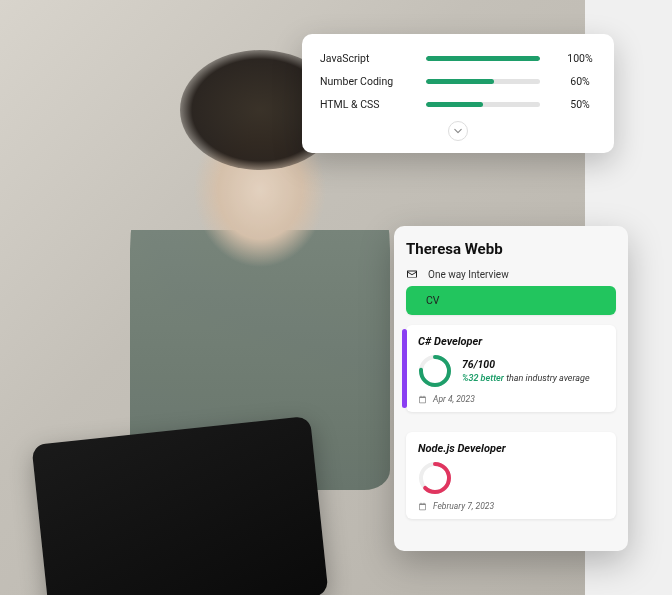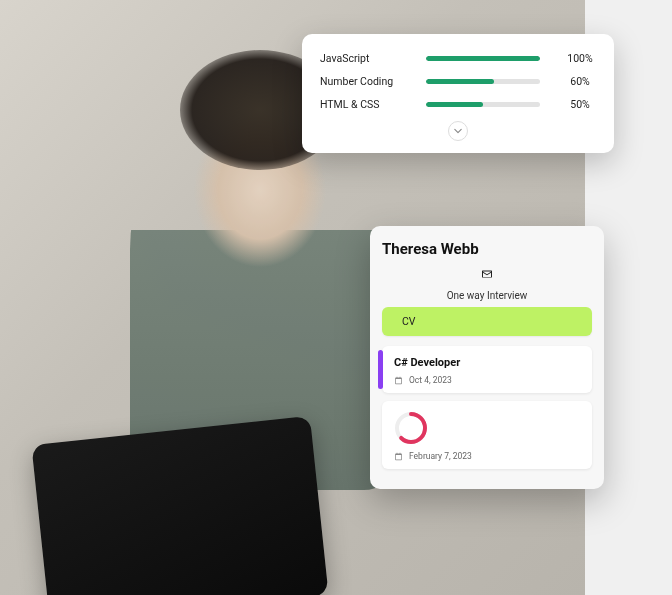--- a/index.html
+++ b/index.html
@@ -92,57 +92,57 @@
     border-radius: 50%;
     margin: 2px auto 6px auto;
     display:flex; align-items:center; justify-content:center;
     background:#fff;
   }
   .expand-btn svg { width:8px; height:8px; }
 
   
   .profile-card {
     position: absolute;
-    left: 370px; top: 226px;
+    left: 394px; top: 226px;
     width: 234px;
     background: #f7f7f7;
     border-radius: 10px;
     padding: 14px 12px 12px 12px;
     box-shadow: 0 12px 34px rgba(0,0,0,0.25);
   }
   .profile-name {
     font-size: 15px;
     font-weight: 700;
     color: #111;
     margin-bottom: 10px;
   }
   .info-row {
     display:flex; align-items:center; gap:10px;
     font-size: 10px; color:#333;
     margin-bottom:6px;
-    flex-direction:column;
   }
   .info-row .ico { width:12px; height:12px; flex:0 0 12px; display:flex; align-items:center; justify-content:center; }
   .info-row .ico svg { width:12px; height:12px; }
   .cv-row {
-    background:#bef264;
+    background:#22c55e;
     border-radius:6px;
     padding:8px 10px;
     display:flex; align-items:center; gap:10px;
     font-size:10.5px; color:#222;
     margin: 6px 0 10px 0;
     box-shadow: 0 1px 2px rgba(0,0,0,0.06);
   }
   .assess {
     background:#fff;
     border-radius:6px;
     padding:10px 10px 8px 12px;
     position:relative;
-    margin-bottom:8px;
+    margin-bottom:20px;
     box-shadow: 0 1px 3px rgba(0,0,0,0.08);
+    font-style: italic;
   }
   .assess.highlight::before {
     content:"";
     position:absolute; left:-4px; top:4px; bottom:4px;
     width:5px; border-radius:3px;
     background:#8a3ff2;
   }
   .assess-title { font-size:11px; font-weight:700; color:#111; margin-bottom:6px; }
   .assess-body { display:flex; gap:10px; align-items:center; }
   .donut { width:34px; height:34px; flex:0 0 34px; }
@@ -214,28 +214,39 @@
       <svg viewBox="0 0 24 24" fill="#222">
           <path d="M10 4H4a2 2 0 00-2 2v12a2 2 0 002 2h16a2 2 0 002-2V8a2 2 0 00-2-2h-8l-2-2z"></path>
         </svg>
     </span>
     <span>CV</span>
   </div>
 
   <div id="assess-container">
       <div class="assess highlight">
         <div class="assess-title">C# Developer</div>
+        <div class="assess-body">
+          <div class="donut"><svg viewBox="0 0 34 34">
+              <circle class="bg" cx="17" cy="17" r="14" fill="none" stroke-width="4"></circle>
+              <circle class="fg-green" cx="17" cy="17" r="14" fill="none" stroke-width="4" stroke-linecap="round" stroke-dasharray="66.8530916683908 87.96459430051421"></circle>
+            </svg></div>
+          <div class="assess-text">
+            <div class="assess-score">76/100</div>
+            <div><span class="better">%32 better</span><span> than industry average</span></div>
+          </div>
+        </div>
         <div class="assess-date">
           <svg viewBox="0 0 24 24" fill="#888">
             <path d="M7 2v2H5a2 2 0 00-2 2v14a2 2 0 002 2h14a2 2 0 002-2V6a2 2 0 00-2-2h-2V2h-2v2H9V2H7zm12 6v12H5V8h14z"></path>
           </svg>
-          <span>Oct 4, 2023</span>
+          <span>Apr 4, 2023</span>
         </div>
       </div>
       <div class="assess">
+        <div class="assess-title">Node.js Developer</div>
         <div class="assess-body">
           <div class="donut"><svg viewBox="0 0 34 34">
               <circle class="bg" cx="17" cy="17" r="14" fill="none" stroke-width="4"></circle>
               <circle class="fg-red" cx="17" cy="17" r="14" fill="none" stroke-width="4" stroke-linecap="round" stroke-dasharray="54.538048466318806 87.96459430051421"></circle>
             </svg></div>
         </div>
         <div class="assess-date">
           <svg viewBox="0 0 24 24" fill="#888">
             <path d="M7 2v2H5a2 2 0 00-2 2v14a2 2 0 002 2h14a2 2 0 002-2V6a2 2 0 00-2-2h-2V2h-2v2H9V2H7zm12 6v12H5V8h14z"></path>
           </svg>

